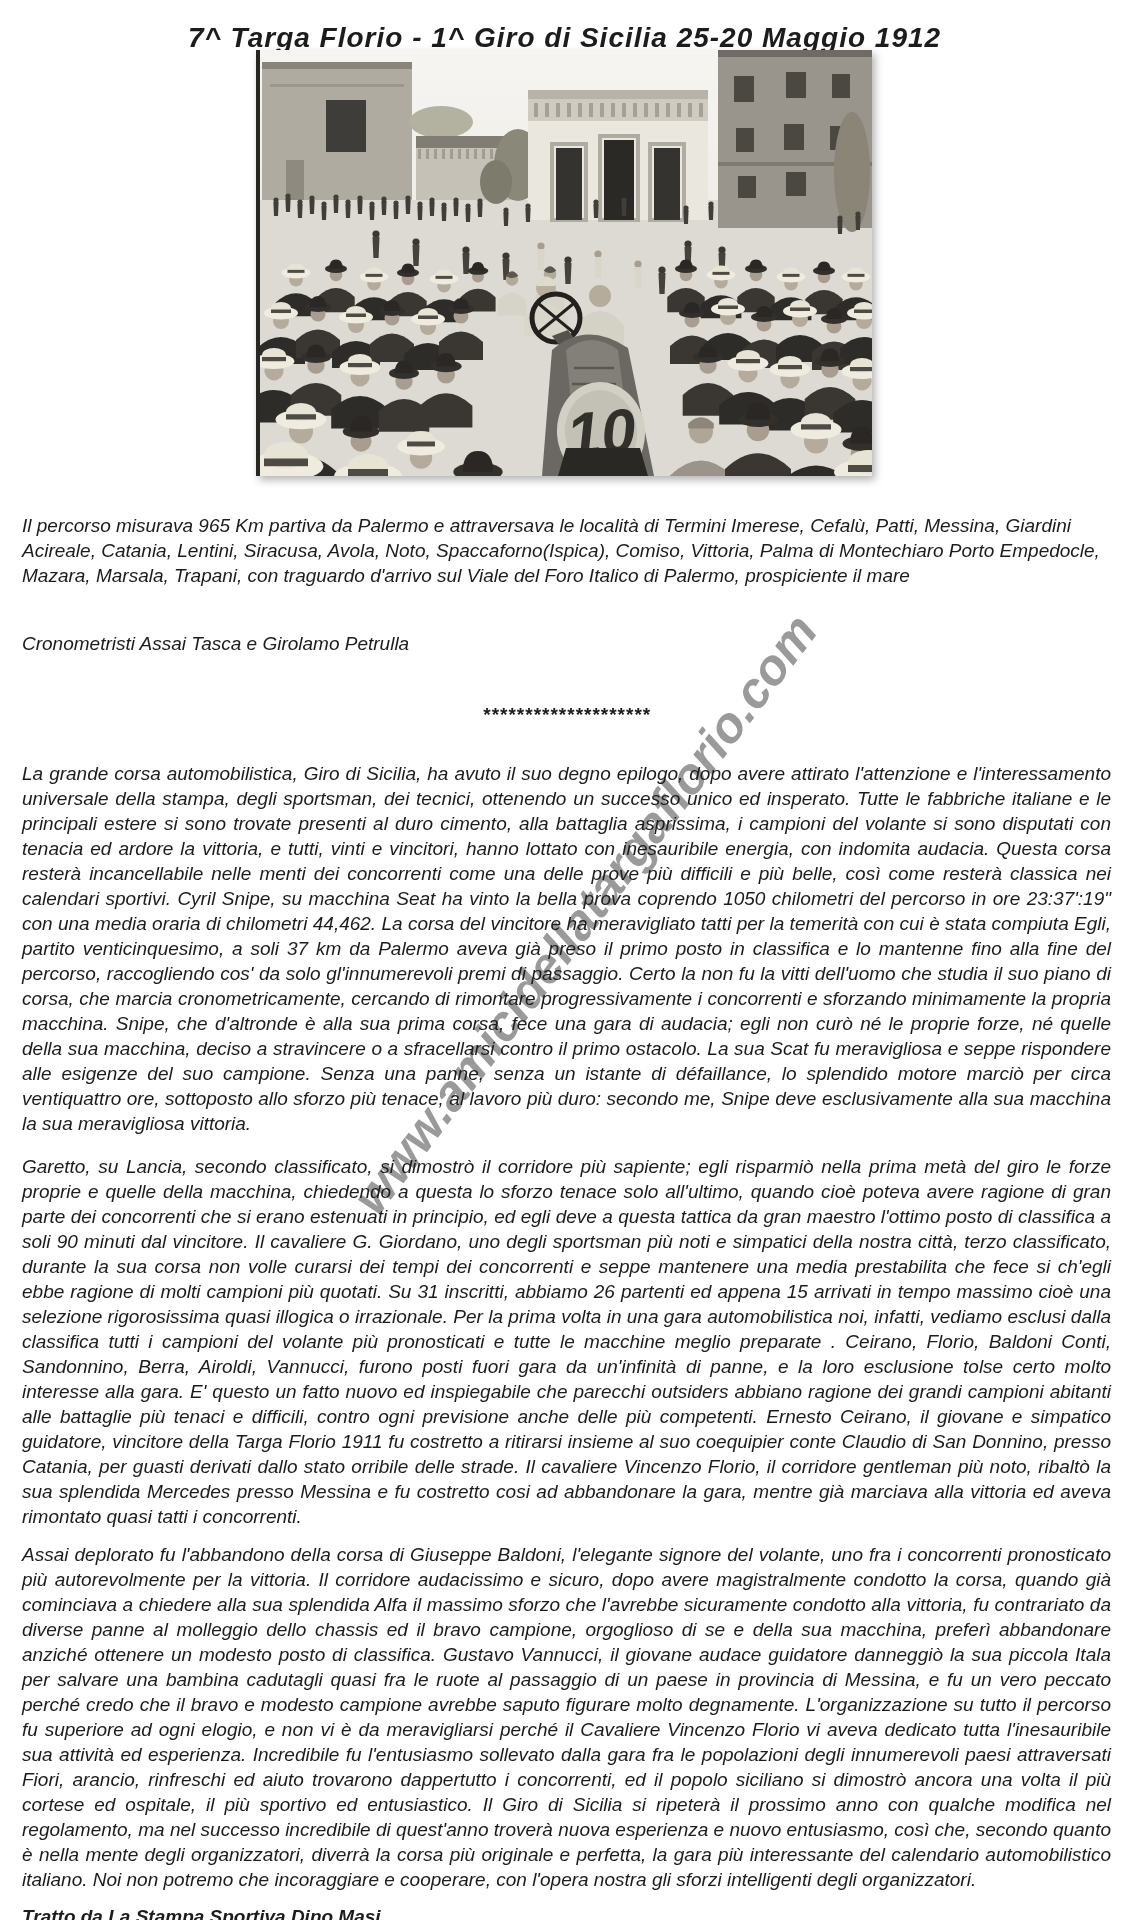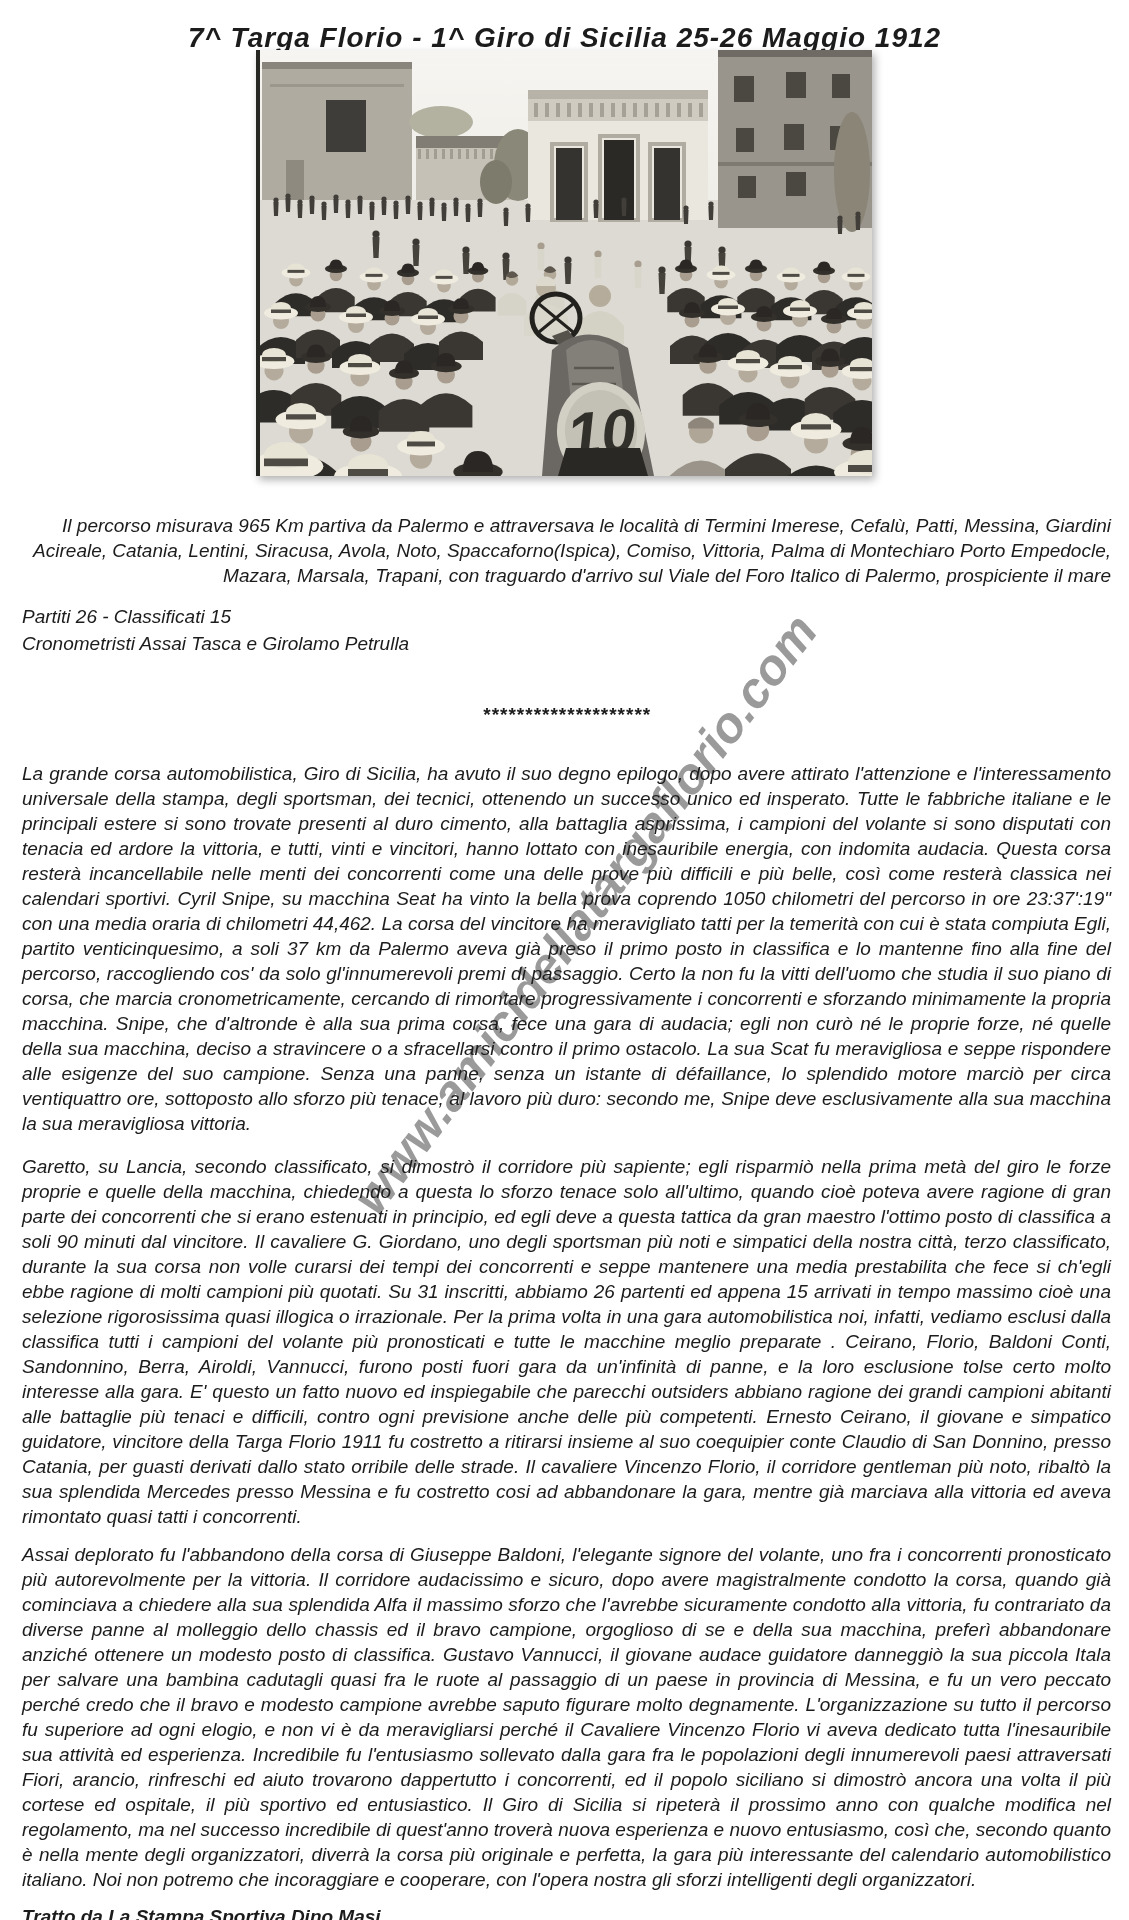--- a/index.html
+++ b/index.html
@@ -35,21 +35,21 @@
   }
   .photo-frame {
     position: absolute;
     left: 256px; top: 50px;
     width: 616px; height: 426px;
     box-shadow: 3px 4px 8px rgba(0,0,0,0.30);
     background: #e6e4de;
     z-index: 2;
   }
   .photo-frame svg { display: block; width: 616px; height: 426px; }
-  .centered { text-align: right; }
+  .centered { text-align: left; }
   .just { text-align: justify; }
   .sep { text-align: center; font-weight: bold; letter-spacing: 1px; }
   .credit { font-weight: bold; }
   .watermark {
     position: absolute;
     left: 205px; top: 885px;
     width: 760px;
     text-align: center;
     white-space: nowrap;
     transform: rotate(-53deg);
@@ -59,21 +59,21 @@
     z-index: 1;
   }
 </style>
 </head>
 <body>
 
 <div class="page">
 
   <div class="watermark">www.amicidellatargaflorio.com</div>
 
-  <h1 class="title">7^ Targa Florio - 1^ Giro di Sicilia 25-26 Maggio 1912</h1>
+  <h1 class="title">7^ Targa Florio - 1^ Giro di Sicilia 25-20 Maggio 1912</h1>
 
   <div class="photo-frame">
     <svg viewBox="0 0 616 426" xmlns="http://www.w3.org/2000/svg">
       <defs>
         <linearGradient id="gsky" x1="0" y1="0" x2="0" y2="1">
           <stop offset="0" stop-color="#f6f5f1"></stop>
             <stop offset="1" stop-color="#e2e0d8"></stop>
         </linearGradient>
         <g id="pd">
           <circle cx="0" cy="0" r="2.6" fill="#413e39"></circle>
@@ -287,21 +287,20 @@
         <use href="#fedora" transform="translate(222,420) scale(1.9)"></use>
         <use href="#boater" transform="translate(612,420) scale(2.0)"></use>
       </g>
 
       <rect x="0" y="0" width="4" height="426" fill="#262622"></rect>
     </svg>
   </div>
 
   <p class="block centered" style="top:494px">Il percorso misurava 965 Km partiva da Palermo e attraversava le località di Termini Imerese, Cefalù, Patti, Messina, Giardini Acireale, Catania, Lentini, Siracusa, Avola, Noto, Spaccaforno(Ispica), Comiso, Vittoria, Palma di Montechiaro Porto Empedocle, Mazara, Marsala, Trapani, con traguardo d'arrivo sul Viale del Foro Italico di Palermo, prospiciente il mare</p>
 
-  <p class="block" style="top:585px">Partiti 26 - Classificati 15</p>
 
   <p class="block" style="top:612px">Cronometristi Assai Tasca e Girolamo Petrulla</p>
 
 
   <div class="block sep" style="top:702px">********************</div>
 
   <p class="block just" style="top:742px">La grande corsa automobilistica, Giro di Sicilia, ha avuto il suo degno epilogo, dopo avere attirato l'attenzione e l'interessamento universale della stampa, degli sportsman, dei tecnici, ottenendo un successo unico ed insperato. Tutte le fabbriche italiane e le principali estere si sono trovate presenti al duro cimento, alla battaglia asprissima, i campioni del volante si sono disputati con tenacia ed ardore la vittoria, e tutti, vinti e vincitori, hanno lottato con inesauribile energia, con indomita audacia. Questa corsa resterà incancellabile nelle menti dei concorrenti come una delle prove più difficili e più belle, così come resterà classica nei calendari sportivi. Cyril Snipe, su macchina Seat ha vinto la bella prova coprendo 1050 chilometri del percorso in ore 23:37':19" con una media oraria di chilometri 44,462. La corsa del vincitore ha meravigliato tatti per la temerità con cui è stata compiuta Egli, partito venticinquesimo, a soli 37 km da Palermo aveva già preso il primo posto in classifica e lo mantenne fino alla fine del percorso, raccogliendo cos' da solo gl'innumerevoli premi di passaggio. Certo la non  fu la vitti dell'uomo che studia il suo piano di corsa, che marcia cronometricamente, cercando di rimontare progressivamente i concorrenti e sforzando minimamente la propria macchina. Snipe, che d'altronde è alla sua prima corsa, fece una gara di audacia; egli non curò né le proprie forze, né quelle della sua macchina, deciso a stravincere o a sfracellarsi contro il primo ostacolo. La sua Scat fu meravigliosa e seppe rispondere alle esigenze del suo campione. Senza una panne, senza un istante di défaillance, lo splendido motore marciò per circa ventiquattro ore, sottoposto allo sforzo più tenace, al lavoro più duro: secondo me, Snipe deve esclusivamente alla sua macchina la sua meravigliosa vittoria.</p>
 
   <p class="block just" style="top:1135px">Garetto, su Lancia, secondo classificato, si dimostrò il corridore più sapiente; egli risparmiò nella prima metà del giro le forze proprie e quelle della macchina, chiedendo a questa lo sforzo tenace solo all'ultimo, quando cioè poteva avere ragione di gran parte dei concorrenti che si erano estenuati in principio, ed egli deve a questa tattica da gran maestro l'ottimo posto di classifica a soli 90 minuti dal vincitore. Il cavaliere G. Giordano, uno degli sportsman più noti e simpatici della nostra città, terzo classificato, durante la sua corsa non volle curarsi dei tempi dei concorrenti e seppe mantenere una media prestabilita che fece si ch'egli ebbe ragione di molti campioni più quotati. Su 31 inscritti, abbiamo 26 partenti ed appena 15 arrivati in tempo massimo cioè una selezione rigorosissima  quasi illogica o irrazionale. Per la prima volta in una gara automobilistica noi, infatti, vediamo esclusi dalla classifica tutti i campioni del volante più pronosticati e tutte le macchine meglio preparate . Ceirano, Florio, Baldoni Conti, Sandonnino, Berra, Airoldi, Vannucci, furono posti fuori gara da un'infinità di panne, e la loro esclusione tolse certo molto interesse alla gara. E' questo un fatto nuovo ed inspiegabile che parecchi outsiders abbiano ragione dei grandi campioni abitanti alle battaglie più tenaci e difficili, contro ogni previsione anche delle più competenti. Ernesto Ceirano, il giovane e simpatico guidatore, vincitore della Targa Florio 1911 fu costretto a ritirarsi insieme al suo coequipier conte Claudio di San Donnino, presso Catania, per guasti derivati dallo stato orribile delle strade. Il cavaliere Vincenzo Florio, il corridore gentleman più noto, ribaltò la sua splendida Mercedes presso Messina e fu costretto cosi ad abbandonare la gara, mentre già marciava alla vittoria ed aveva rimontato quasi tatti i concorrenti.</p>
 

